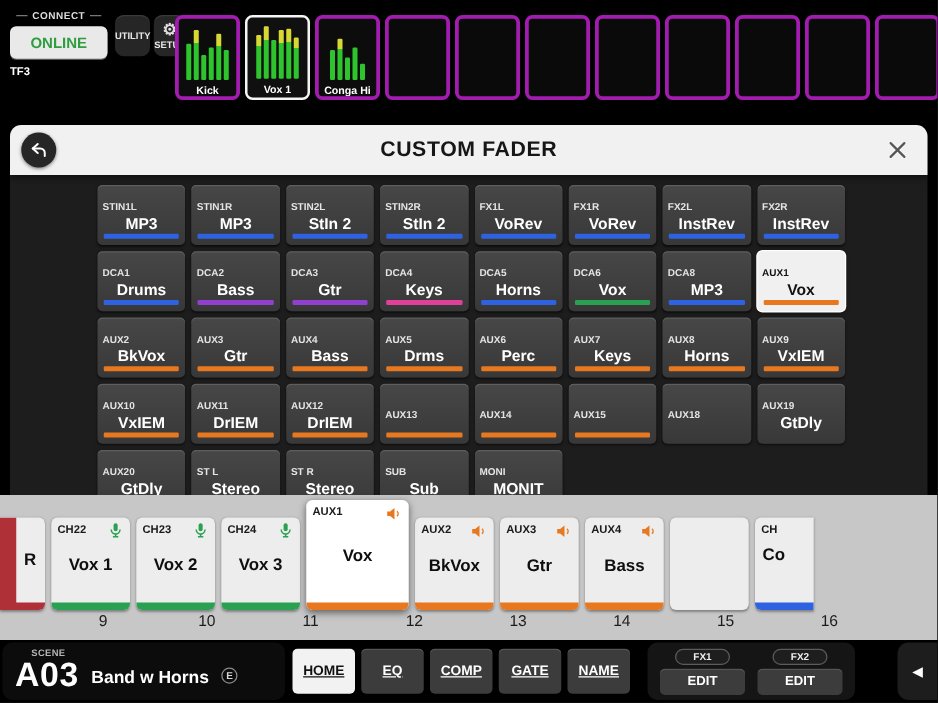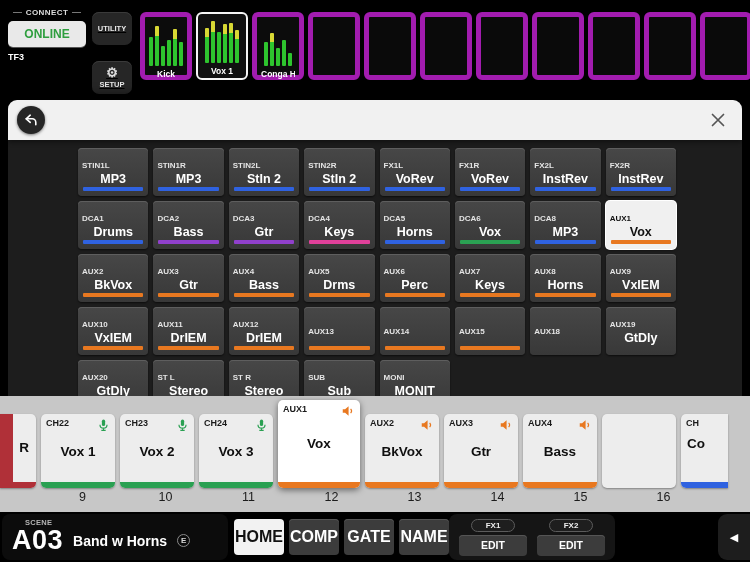--- a/index.html
+++ b/index.html
@@ -7,25 +7,25 @@
   body { background:#000; font-family:"Liberation Sans",sans-serif; position:relative; overflow:hidden; }
   button { border:none; cursor:pointer; font-family:inherit; background:none; }
 
   
   .top-bar { position:absolute; top:0; left:0; width:692px; height:95px; background:#000; }
   .connect-box { position:absolute; left:8px; top:8px; width:78px; }
   .connect-label { display:flex; align-items:center; gap:4px; justify-content:center; color:#ddd; font-size:8px; font-weight:bold; letter-spacing:.4px; }
   .connect-label::before,.connect-label::after { content:""; flex:0 0 9px; height:1px; background:#777; }
   .online-btn { margin-top:4px; width:100%; height:26px; background:#e9e9e9; border-radius:5px; color:#2e9e3e; font-weight:bold; font-size:12px; box-shadow:0 1px 0 #555; display:block; }
   .device-name { display:block; margin-top:5px; color:#fff; font-size:9px; font-weight:bold; }
-  .util-col { position:absolute; left:92px; top:12px; width:40px; display:flex; flex-direction:column; gap:16px;text-decoration:underline; }
+  .util-col { position:absolute; left:92px; top:12px; width:40px; display:flex; gap:3px; }
   .util-btn { height:33px; background:#262626; border-radius:7px; color:#e8e8e8; font-size:7.5px; font-weight:bold; display:flex; flex-direction:column; align-items:center; justify-content:center; gap:1px; box-shadow:inset 0 1px 0 #3a3a3a; }
   .gear { font-size:13px; line-height:12px; color:#ddd; }
   .meter-strip { position:absolute; left:140px; top:12px; display:flex; gap:4px; }
-  .meter-slot { width:52px; height:68px; background:#0c0c0c; border:5px solid #a21caf; border-radius:6px; position:relative; padding:5px 4px 3px; flex:0 0 auto; }
+  .meter-slot { width:52px; height:68px; background:#0c0c0c; border:3px solid #a21caf; border-radius:6px; position:relative; padding:5px 4px 3px; flex:0 0 auto; }
   .meter-slot.selected { border:2px solid #f5f5f5; background:#101010; }
   .meter-bars { height:44px; display:flex; align-items:flex-end; justify-content:center; gap:2px; }
   .mbar { width:4px; border-radius:1px; }
   .meter-name { margin-top:3px; text-align:center; color:#fff; font-size:8.5px; font-weight:bold; white-space:nowrap; overflow:hidden; }
   .meter-slot.empty { background:#0a0a0a; }
 
   
   .dialog { position:absolute; left:8px; top:100px; width:734px; height:296px; background:#1d1d1d; border-radius:9px 9px 0 0; box-shadow:0 -2px 14px rgba(0,0,0,.9); }
   .dialog-header { height:40px; background:#f1f1f1; border-radius:9px 9px 0 0; position:relative; display:flex; align-items:center; justify-content:center; box-shadow:0 2px 5px rgba(0,0,0,.45); }
   .dialog-title { font-size:17px; font-weight:bold; color:#161616; letter-spacing:.5px; }
@@ -36,21 +36,21 @@
   .cell { position:relative; background:linear-gradient(#474747,#383838); border-radius:4px; box-shadow:inset 0 1px 0 #5e5e5e, 0 1px 2px rgba(0,0,0,.6); padding:3px 4px 0; text-align:left; }
   .cell-id { font-size:8px; font-weight:bold; color:#e4e4e4; line-height:9px; }
   .cell-name { font-size:12.5px; font-weight:bold; color:#fff; text-align:center; margin-top:2px; white-space:nowrap; overflow:hidden; }
   .cell-bar { position:absolute; left:5px; right:5px; bottom:5px; height:4px; border-radius:1px; }
   .cell.selected { background:#f0f0f0; box-shadow:0 0 0 1px #fff, 0 1px 3px rgba(0,0,0,.6); }
   .cell.selected .cell-id, .cell.selected .cell-name { color:#111; }
 
   
   .fader-band { position:absolute; left:0; top:396px; width:750px; height:116px; background:#c7c7c7; }
   .fader-strips { position:absolute; left:0; top:0; width:756px; height:92px; display:flex; gap:5px; align-items:flex-end; }
-  .strip { position:relative; width:74px; height:74px; background:#ededed; border-radius:5px; box-shadow:0 1px 2px rgba(0,0,0,.35); overflow:hidden; flex:0 0 auto; }
+  .strip { position:relative; width:63px; height:74px; background:#ededed; border-radius:5px; box-shadow:0 1px 2px rgba(0,0,0,.35); overflow:hidden; flex:0 0 auto; }
   .strip.selected { width:82px; height:88px; background:#fff; box-shadow:0 2px 6px rgba(0,0,0,.5); z-index:2; }
   .strip-top { display:flex; justify-content:space-between; align-items:flex-start; padding:4px 5px 0; }
   .sid { font-size:9px; font-weight:bold; color:#1a1a1a; }
   .sname { text-align:center; font-size:13.5px; font-weight:bold; color:#0f0f0f; margin-top:8px; white-space:nowrap; }
   .strip.selected .sname { margin-top:14px; }
   .sbar { position:absolute; left:0; right:0; bottom:0; height:6px; }
   .strip.partial-left { width:36px; border-radius:0 5px 5px 0; }
   .color-block { position:absolute; left:0; top:0; bottom:0; width:13px; }
   .strip.partial-left .sname { margin-top:26px; margin-left:12px; }
   .strip.partial-right { width:47px; border-radius:5px 0 0 5px; }
@@ -60,23 +60,23 @@
 
   
   .bottom-bar { position:absolute; left:0; top:512px; width:750px; height:50px; background:#000; display:flex; align-items:center; }
   .scene-block { position:relative; width:226px; height:46px; padding:4px 0 0 10px; background:#0c0c0c; border-radius:8px; margin-left:2px; }
   .scene-label { font-size:7.5px; color:#b5b5b5; font-weight:bold; letter-spacing:.3px;margin-left:13px; }
   .scene-row { display:flex; align-items:center; gap:10px; margin-top:-2px; }
   .scene-id { font-size:27px; font-weight:bold; color:#fff; letter-spacing:.5px; }
   .scene-name { font-size:14px; font-weight:bold; color:#fff; }
   .scene-badge { width:13px; height:13px; border:1px solid #8a8a8a; border-radius:50%; color:#d8d8d8; font-size:8px; font-weight:bold; display:flex; align-items:center; justify-content:center; flex:0 0 auto; }
   .view-tabs { display:flex; gap:5px; margin-left:6px; }
-  .tab { width:50px; height:36px; background:#3c3c3c; border-radius:4px; color:#fff; font-size:16px; font-weight:bold; box-shadow:inset 0 1px 0 #555; }
+  .tab { width:50px; height:36px; background:#3c3c3c; border-radius:4px; color:#fff; font-size:11px; font-weight:bold; box-shadow:inset 0 1px 0 #555;text-decoration:underline; }
   .tab.active { background:#f2f2f2; color:#111; box-shadow:none; }
-  .fx-panel { margin-left:0; height:46px; background:#151515; border-radius:8px; padding:3px 10px; display:flex; gap:10px; align-items:center; }
+  .fx-panel { margin-left:14px; height:46px; background:#151515; border-radius:8px; padding:3px 10px; display:flex; gap:10px; align-items:center; }
   .fx-unit { display:flex; flex-direction:column; align-items:center; gap:3px; }
   .fx-label { min-width:44px; text-align:center; font-size:8px; font-weight:bold; color:#eee; border:1px solid #5c5c5c; border-radius:8px; padding:1px 8px; background:#1e1e1e; }
   .fx-edit { width:68px; height:21px; background:#3c3c3c; border-radius:4px; color:#fff; font-size:10.5px; font-weight:bold; box-shadow:inset 0 1px 0 #555; }
   .drawer { margin-left:auto; width:32px; height:46px; background:#1d1d1d; border-radius:9px 0 0 9px; display:flex; align-items:center; justify-content:center; }
   .drawer-arrow { color:#fff; font-size:11px; }
 </style>
 </head>
 <body>
 
 <div class="top-bar">
@@ -139,20 +139,21 @@
 </div>
 
 <div class="dialog">
   <div class="dialog-header">
     <button class="back-btn">
       <svg width="16" height="16" viewBox="0 0 20 20">
         <path d="M9 4 L4 8.5 L9 13" stroke="#fff" stroke-width="2" stroke-linecap="round" stroke-linejoin="round" fill="none"></path>
         <path d="M4 8.5 h7.5 a4.5 4.5 0 0 1 4.5 4.5 v3" stroke="#fff" stroke-width="2" stroke-linecap="round" fill="none"></path>
       </svg>
     </button>
+    <div class="dialog-title">CUSTOM FADER</div>
     <button class="close-btn">
       <svg width="16" height="16" viewBox="0 0 16 16">
         <path d="M2.5 2.5 L13.5 13.5 M13.5 2.5 L2.5 13.5" stroke="#555" stroke-width="1.7" stroke-linecap="round"></path>
       </svg>
     </button>
   </div>
   <div class="dialog-body">
     <div class="grid">
         <button class="cell">
           <div class="cell-id">STIN1L</div>
@@ -453,20 +454,21 @@
   <div class="scene-block">
     <div class="scene-label">SCENE</div>
     <div class="scene-row">
       <span class="scene-id">A03</span>
       <span class="scene-name">Band w Horns</span>
       <span class="scene-badge">E</span>
     </div>
   </div>
   <div class="view-tabs">
       <button class="tab active">HOME</button>
+      <button class="tab">EQ</button>
       <button class="tab">COMP</button>
       <button class="tab">GATE</button>
       <button class="tab">NAME</button>
     </div>
   <div class="fx-panel">
       <div class="fx-unit">
         <div class="fx-label">FX1</div>
         <button class="fx-edit">EDIT</button>
       </div>
       <div class="fx-unit">

